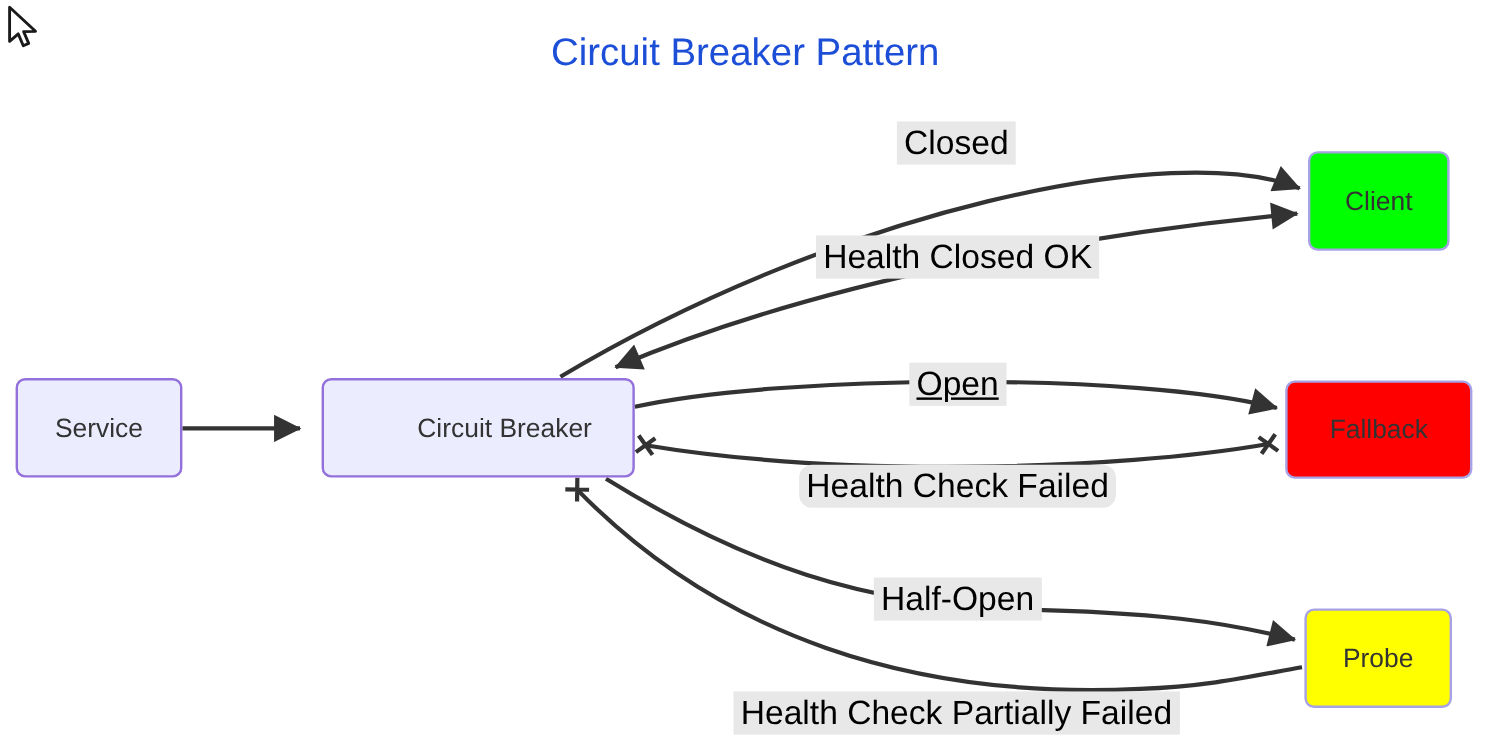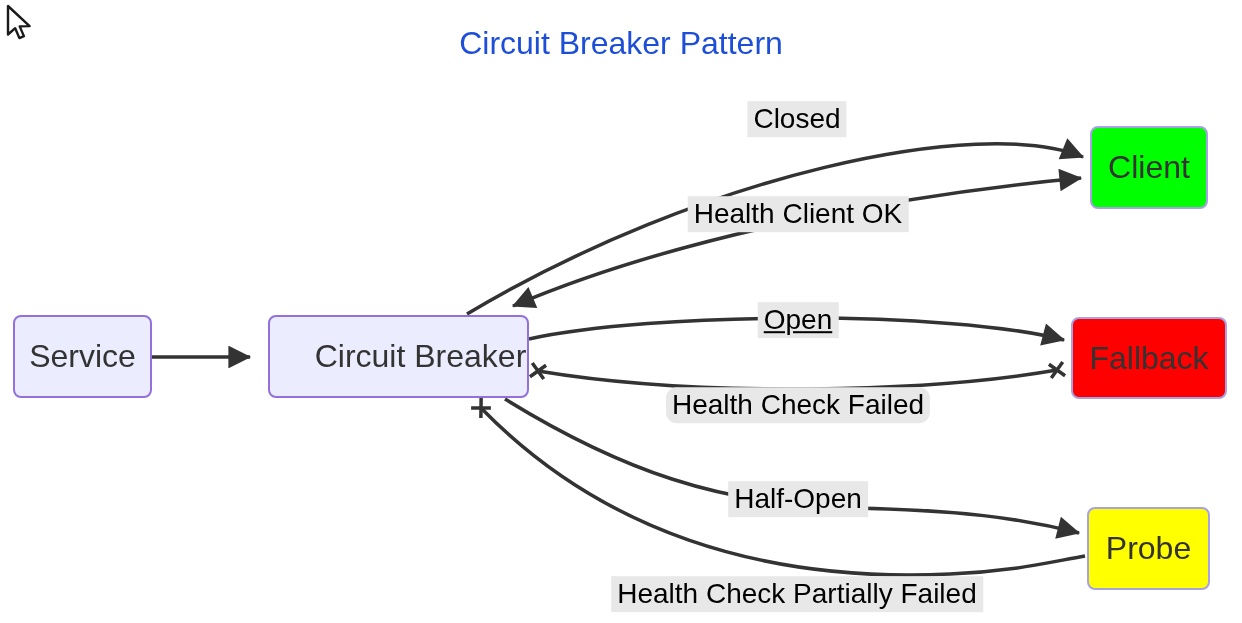--- a/index.html
+++ b/index.html
@@ -20,21 +20,21 @@
     margin-top:15px;
   }
   #edges-svg{position:absolute;left:0;top:0;}
   .node{
     position:absolute;
     box-sizing:border-box;
     border:2px solid #9370DB;
     border-radius:8px;
     background:#ECECFF;
     display:flex;align-items:center;justify-content:center;
-    font-size:32px;color:#333333;
+    font-size:22px;color:#333333;
     white-space:nowrap;
   }
   #node-service{left:13px;top:315px;width:139px;height:83px;}
   #node-circuit-breaker{left:268px;top:315px;width:261px;height:83px;padding-left:44px;}
   #node-client{left:1090px;top:126px;width:118px;height:83px;}
   #node-fallback{left:1071px;top:317px;width:156px;height:82px;}
   #node-probe{left:1087px;top:507px;width:123px;height:83px;}
   .edge-label{
     position:absolute;
     transform:translate(-50%,-50%);
@@ -94,21 +94,21 @@
 
   <div class="node" id="node-fallback" style="background: rgb(255, 0, 0); border-color: rgb(167, 161, 230);">
     <span>Fallback</span>
   </div>
 
   <div class="node" id="node-probe" style="background: rgb(255, 255, 0); border-color: rgb(167, 161, 230);">
     <span>Probe</span>
   </div>
 
   <div class="edge-label" id="edge-label-closed">Closed</div>
-  <div class="edge-label" id="edge-label-hc-ok">Health Client OK</div>
+  <div class="edge-label" id="edge-label-hc-ok">Health Closed OK</div>
   <div class="edge-label" id="edge-label-open">Open</div>
   <div class="edge-label" id="edge-label-hc-failed">Health Check Failed</div>
   <div class="edge-label" id="edge-label-half-open">Half-Open</div>
   <div class="edge-label" id="edge-label-hc-partial">Health Check Partially Failed</div>
 
   <svg id="mouse-cursor" width="36" height="42" viewBox="0 0 24 28">
     <path d="M4,2 L4,21 L8.8,16.8 L11.6,23.4 L14.6,22.1 L11.8,15.6 L18.4,15.4 Z" fill="#ffffff" stroke="#1a1a1a" stroke-width="1.6" stroke-linejoin="round"></path>
   </svg>
 
 </div>

